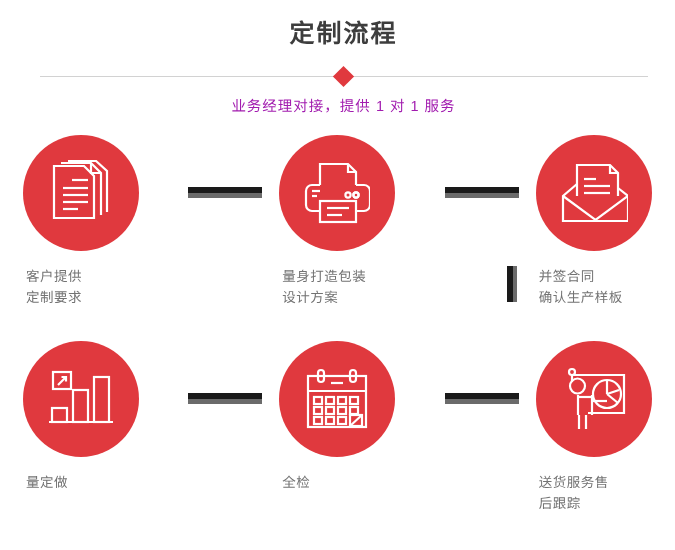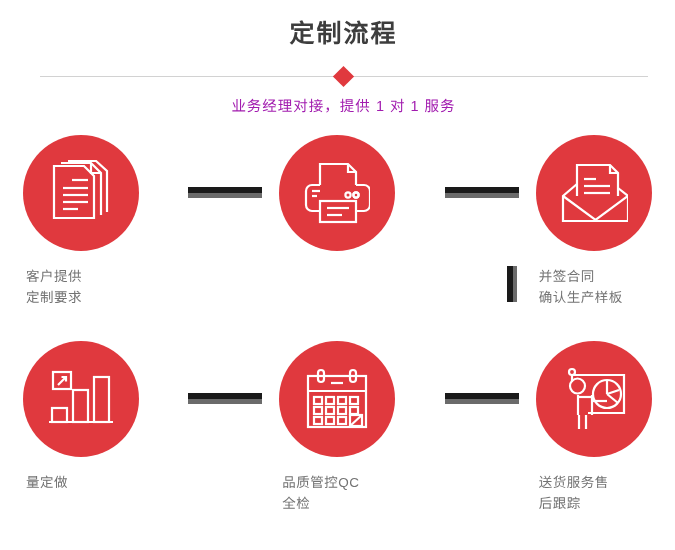--- a/index.html
+++ b/index.html
@@ -226,20 +226,22 @@
           <line x1="8" y1="35" x2="13" y2="35"></line>
           <circle cx="44" cy="34" r="2.6"></circle>
           <circle cx="52" cy="34" r="2.6"></circle>
           <circle cx="60" cy="34" r="2.6" transform="translate(-8 0)"></circle>
           <rect x="16" y="40" width="36" height="21"></rect>
           <line x1="23" y1="47" x2="45" y2="47"></line>
           <line x1="23" y1="54" x2="38" y2="54"></line>
         </svg>
       </div>
       <div class="step-label">
+        <span>量身打造包装</span>
+        <span>设计方案</span>
       </div>
     </div>
 
     <div class="connector-h">
       <div class="bar-main"></div>
       <div class="bar-shadow"></div>
     </div>
 
     <div class="step">
       <div class="circle">
@@ -309,21 +311,20 @@
           <rect x="33" y="39" width="8" height="7"></rect>
           <rect x="45" y="39" width="8" height="7"></rect>
           <rect x="9" y="49" width="8" height="7"></rect>
           <rect x="21" y="49" width="8" height="7"></rect>
           <rect x="33" y="49" width="8" height="7"></rect>
           <rect x="45" y="47" width="12" height="11"></rect>
           <line x1="45" y1="58" x2="57" y2="47"></line>
         </svg>
       </div>
       <div class="step-label">
-        <span>品质管控QC</span>
         <span>全检</span>
       </div>
     </div>
 
     <div class="connector-h">
       <div class="bar-main"></div>
       <div class="bar-shadow"></div>
     </div>
 
     <div class="step">

